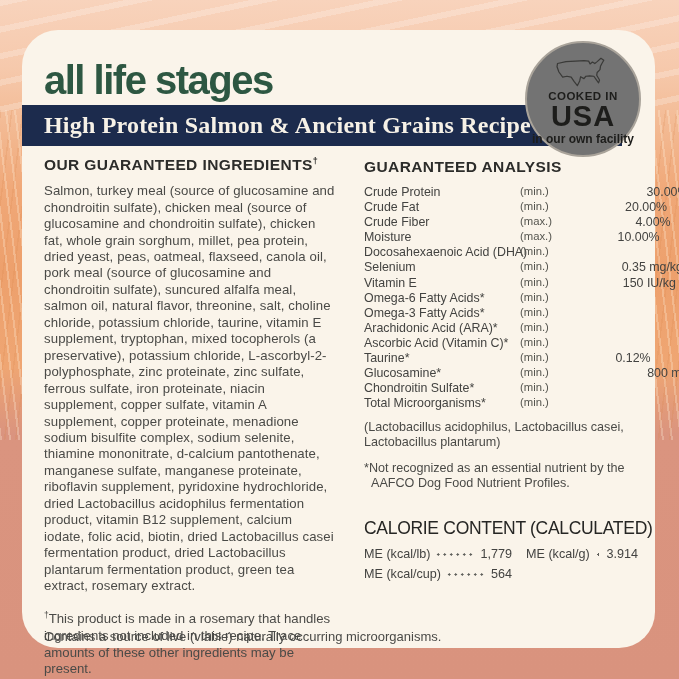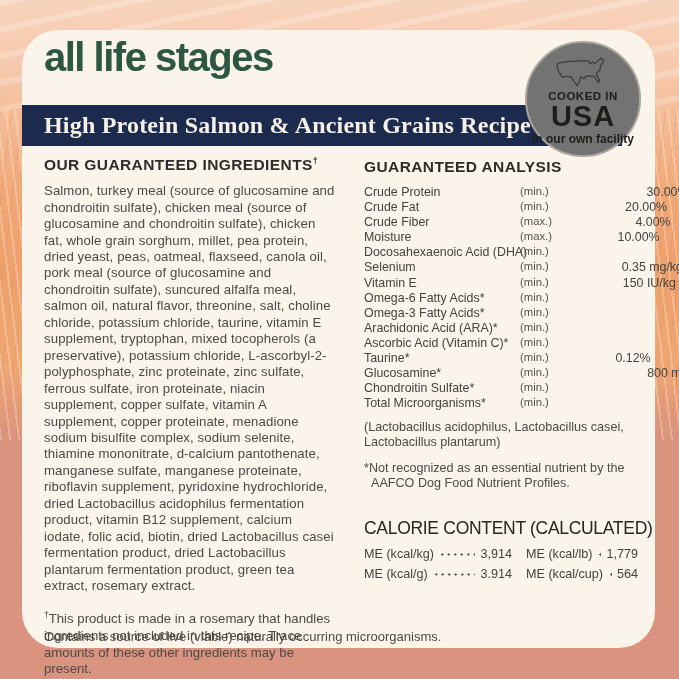--- a/index.html
+++ b/index.html
@@ -23,21 +23,21 @@
     background:repeating-linear-gradient(168deg, rgba(255,255,255,.22) 0 6px, rgba(255,255,255,0) 6px 26px);
     pointer-events:none;
   }
 
   .card{
     position:absolute;left:22px;top:30px;width:633px;height:618px;
     background:#faf4ea;border-radius:36px;z-index:1;
   }
 
   .title{
-    position:absolute;left:22px;top:5px;
+    position:absolute;left:22px;top:28px;
     font-size:40px;font-weight:800;letter-spacing:-1.5px;
     color:#2d5742;
   }
 
   .banner{
     position:absolute;left:0;top:75px;width:600px;height:41px;
     background:#1c2b4d;display:flex;align-items:center;
   }
   .banner-text{
     margin-left:22px;
@@ -225,25 +225,20 @@
         <span class="ga-label">Total Microorganisms*</span>
         <span class="ga-basis">(min.)</span>
         <span class="ga-dots"></span>
       </div>
 
     <div class="micro-note">(Lactobacillus acidophilus, Lactobacillus casei, Lactobacillus plantarum)</div>
     <div class="aafco-note">*Not recognized as an essential nutrient by the AAFCO Dog Food Nutrient Profiles.</div>
 
     <div class="cal-heading">CALORIE CONTENT (CALCULATED)</div>
     <div class="cal-grid">
-      <div class="cal-cell">
-          <span>ME (kcal/kg)</span>
-          <span class="cal-dots"></span>
-          <span>3,914</span>
-        </div>
       <div class="cal-cell">
           <span>ME (kcal/lb)</span>
           <span class="cal-dots"></span>
           <span>1,779</span>
         </div>
       <div class="cal-cell">
           <span>ME (kcal/g)</span>
           <span class="cal-dots"></span>
           <span>3.914</span>
         </div>

